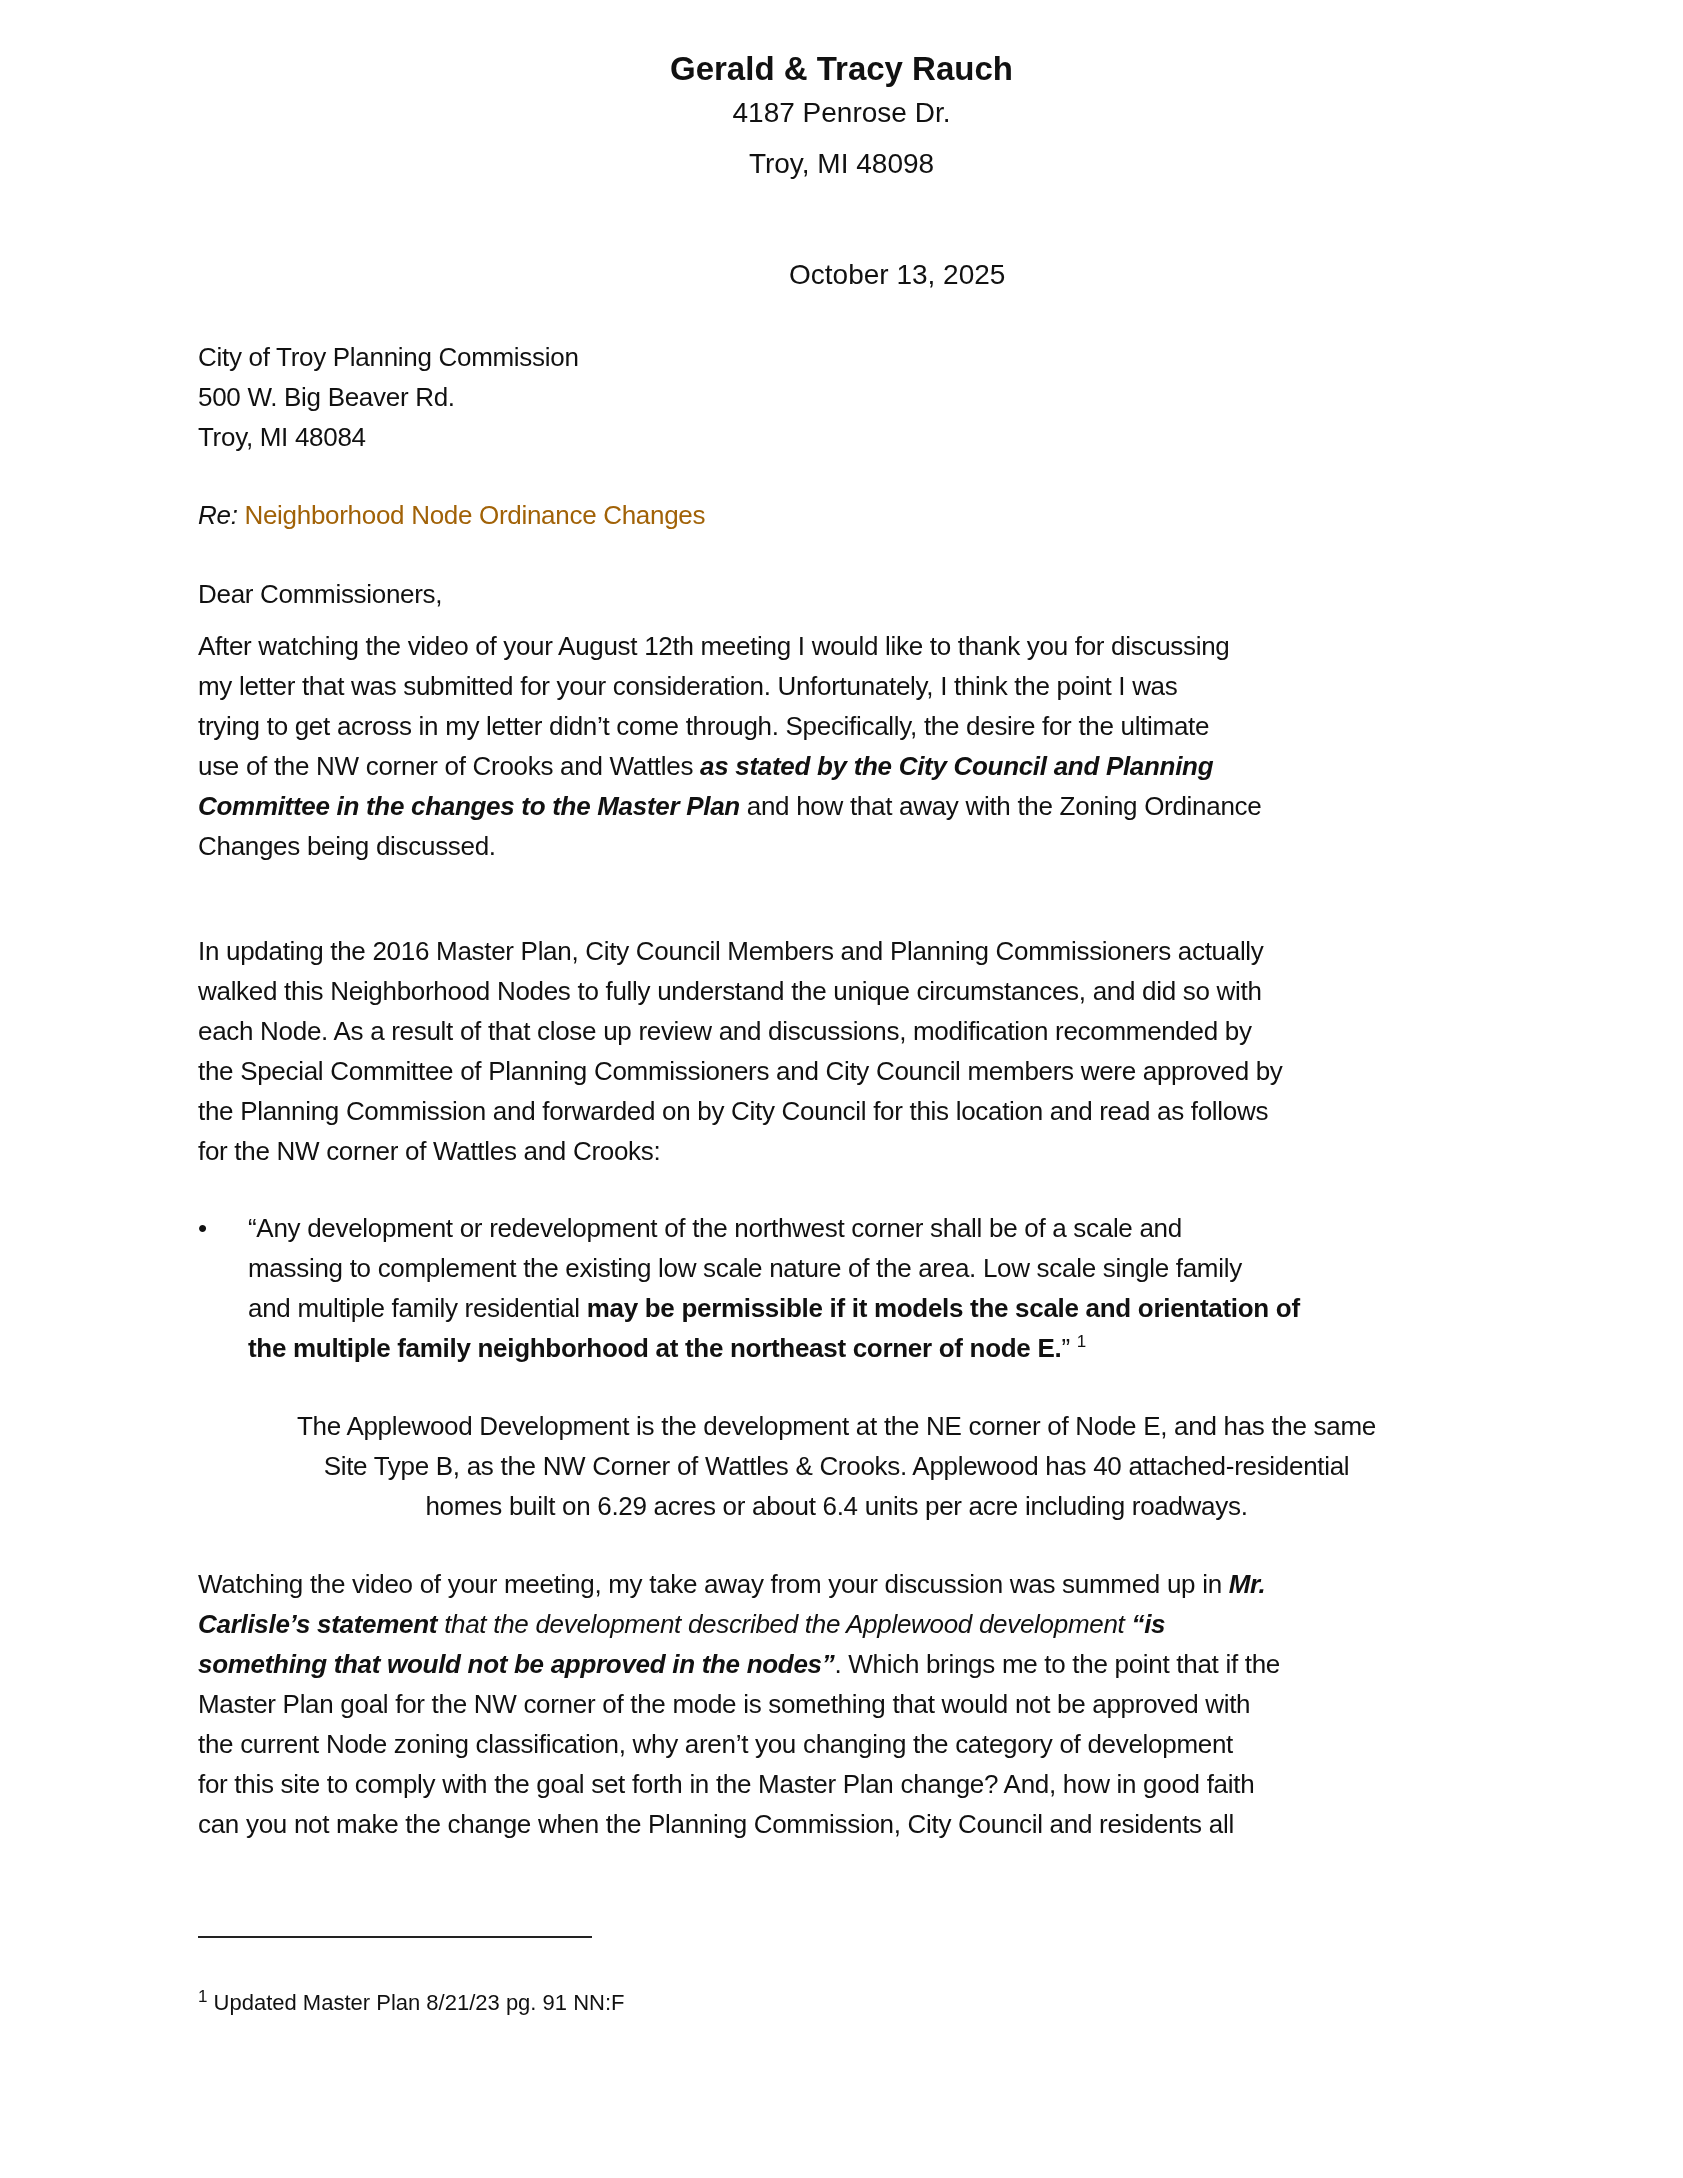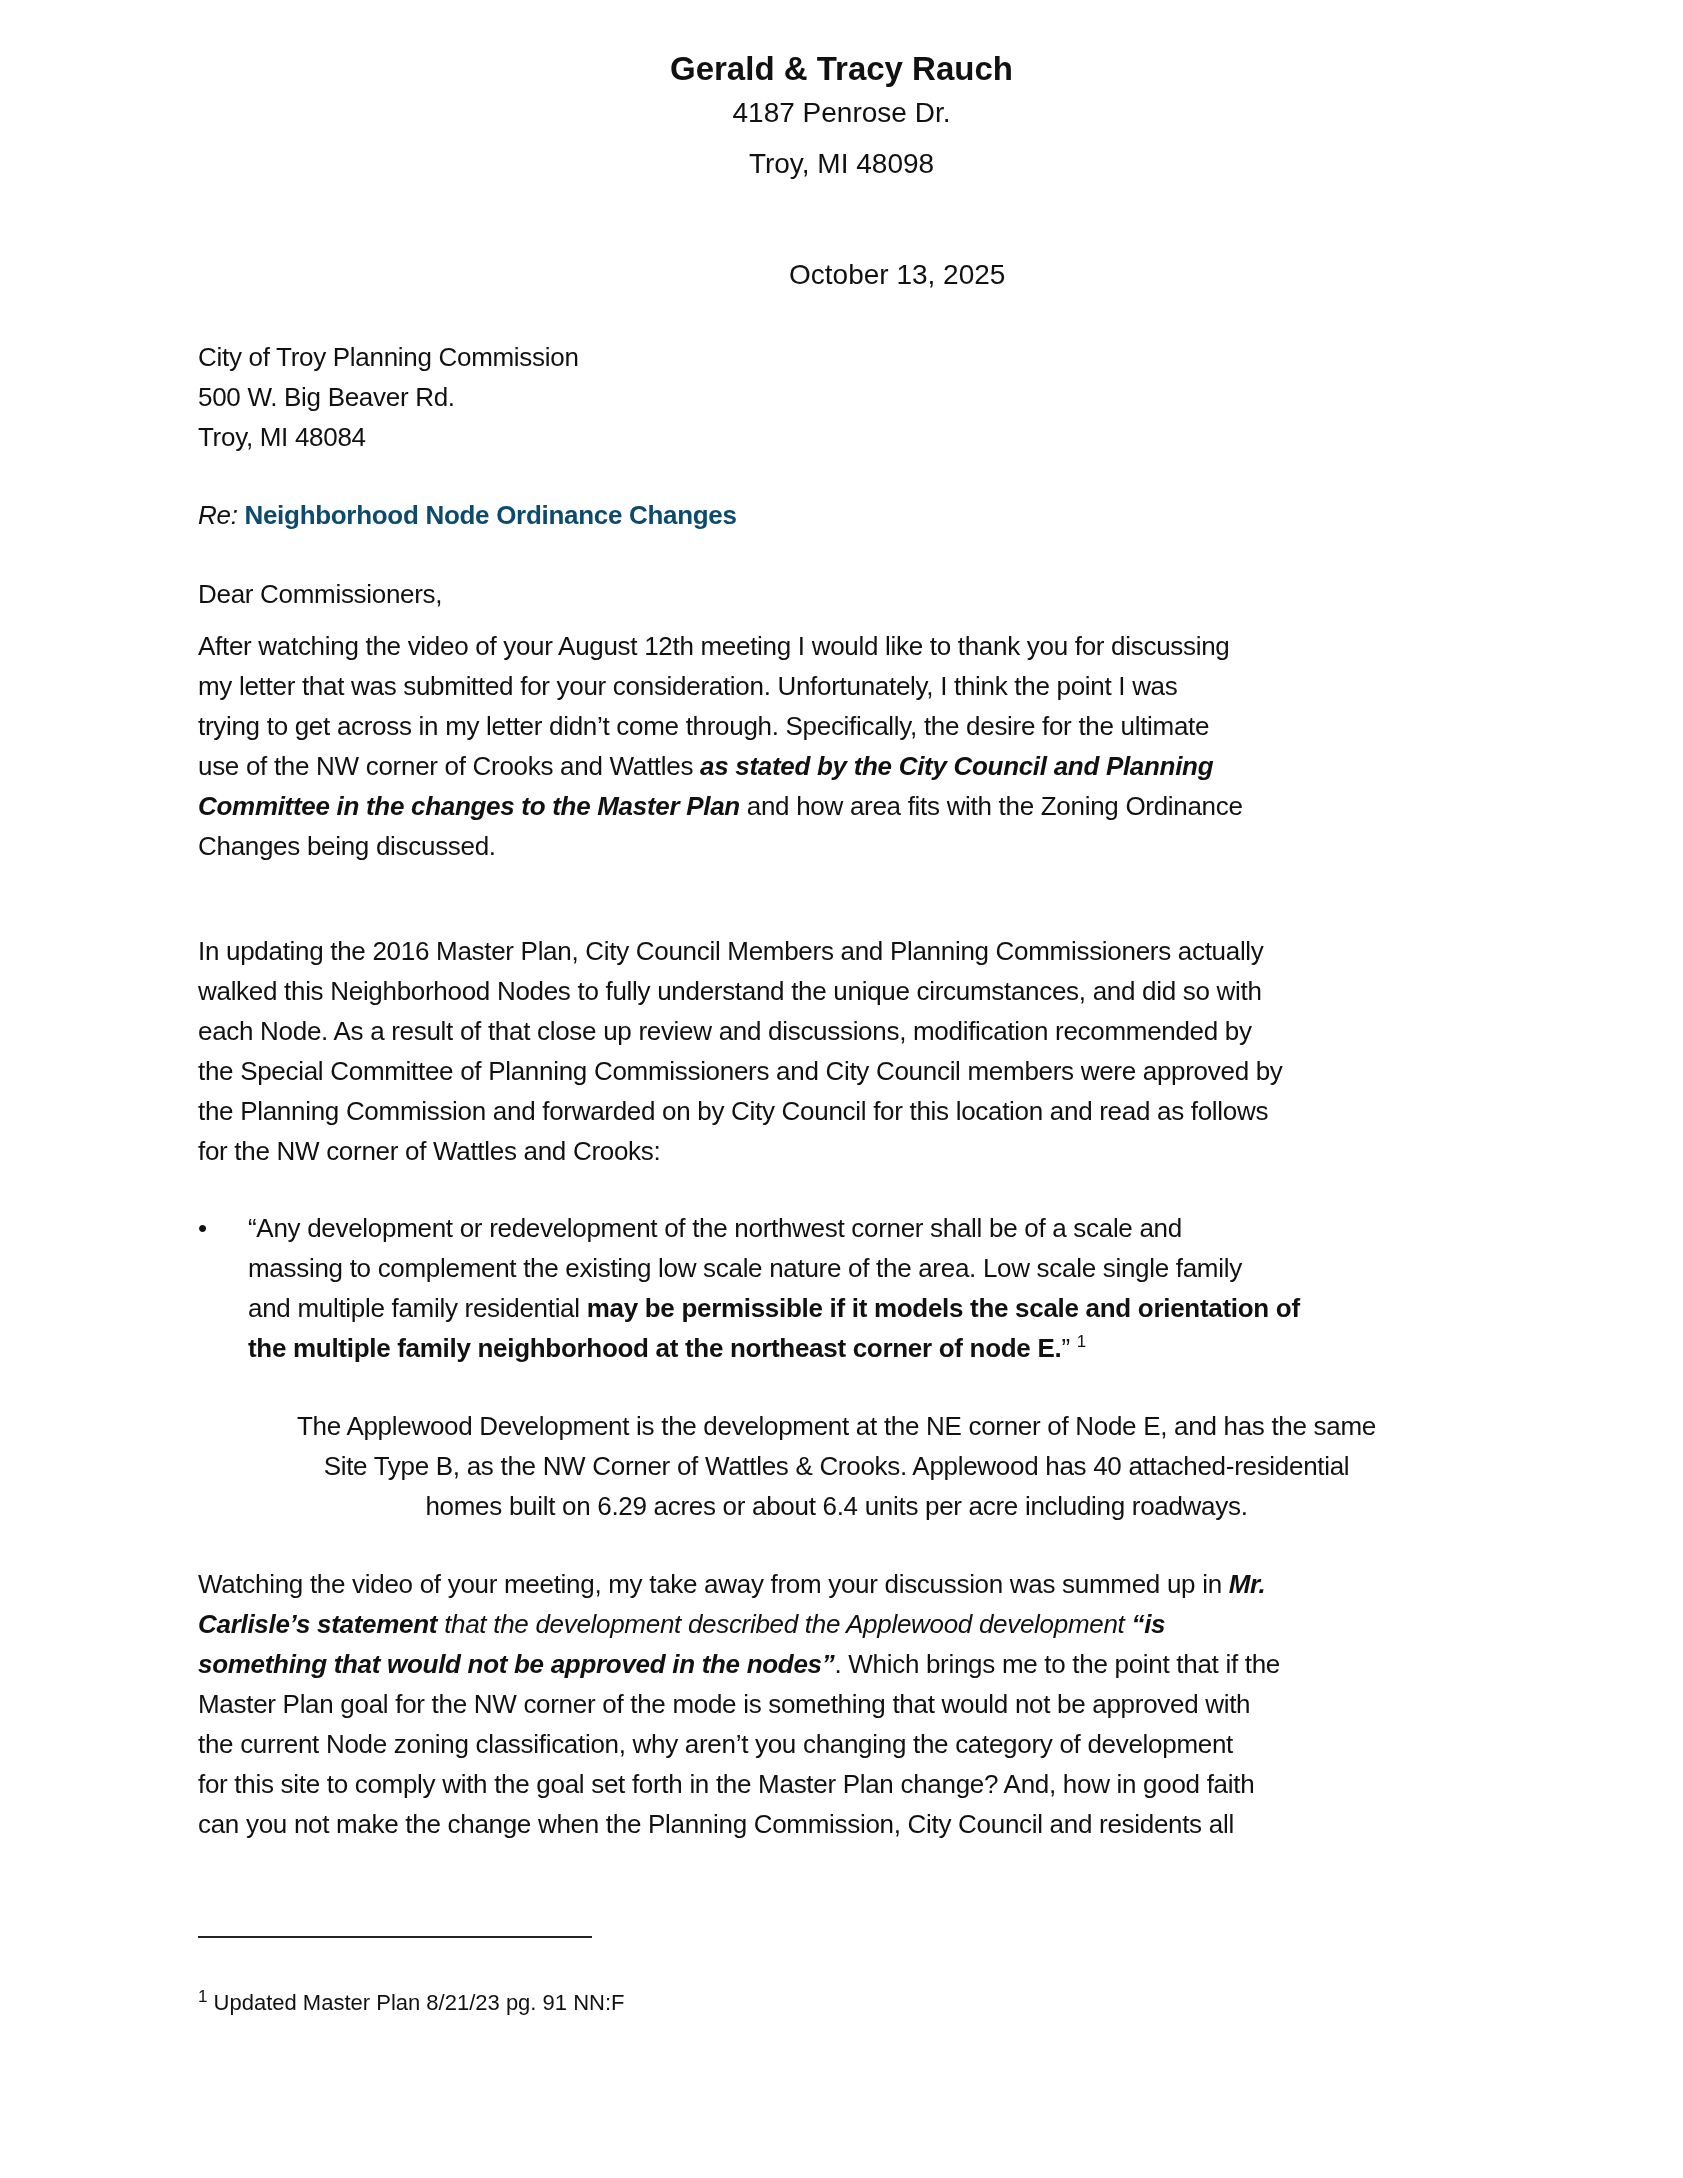--- a/index.html
+++ b/index.html
@@ -9,21 +9,21 @@
   .center { position:absolute; left:0; width:1683px; text-align:center; }
   .hdr-name { top:50px; font-size:33px; font-weight:bold; }
   .hdr-line { font-size:28px; }
   .hdr-street { top:97px; }
   .hdr-city { top:148px; }
   .date { position:absolute; top:259px; left:789px; font-size:28px; }
   .block { position:absolute; left:198px; width:1277px; font-size:26px; line-height:40px; letter-spacing:-0.3px; }
   .line { white-space:nowrap; height:40px; }
   .recipient { top:337px; }
   .re { top:495px; }
-  .re-sub { color:#0c4a6e;font-weight:bold; }
+  .re-sub { color:#a16207; }
   .dear { top:574px; }
   .p1 { top:626px; }
   .p2 { top:931px; }
   .bullet-wrap { position:absolute; top:1208px; left:198px; width:1277px; font-size:26px; line-height:40px; letter-spacing:-0.3px; }
   .bullet-dot { position:absolute; left:0; top:0; font-size:26px; }
   .bullet-body { position:absolute; left:50px; top:0; width:1238px; }
   .p3 { top:1406px;text-align:center; }
   .p4 { top:1564px; }
   .sup { font-size:17px; vertical-align:super; line-height:0; }
   .fn-rule { position:absolute; left:198px; top:1936px; width:394px; height:2px; background:#222; }
@@ -54,21 +54,21 @@
 
   <div class="block dear">
     <div class="line">Dear Commissioners,</div>
   </div>
 
   <div class="block p1">
     <div class="line">After watching the video of your August 12th meeting I would like to thank you for discussing</div>
     <div class="line">my letter that was submitted for your consideration. Unfortunately, I think the point I was</div>
     <div class="line">trying to get across in my letter didn’t come through. Specifically, the desire for the ultimate</div>
     <div class="line"><span>use of the NW corner of Crooks and Wattles </span><b><i>as stated by the City Council and Planning</i></b></div>
-    <div class="line"><b><i>Committee in the changes to the Master Plan</i></b><span> and how area fits with the Zoning Ordinance</span></div>
+    <div class="line"><b><i>Committee in the changes to the Master Plan</i></b><span> and how that away with the Zoning Ordinance</span></div>
     <div class="line">Changes being discussed.</div>
   </div>
 
   <div class="block p2">
     <div class="line">In updating the 2016 Master Plan, City Council Members and Planning Commissioners actually</div>
     <div class="line">walked this Neighborhood Nodes to fully understand the unique circumstances, and did so with</div>
     <div class="line">each Node. As a result of that close up review and discussions, modification recommended by</div>
     <div class="line">the Special Committee of Planning Commissioners and City Council members were approved by</div>
     <div class="line">the Planning Commission and forwarded on by City Council for this location and read as follows</div>
     <div class="line">for the NW corner of Wattles and Crooks:</div>

